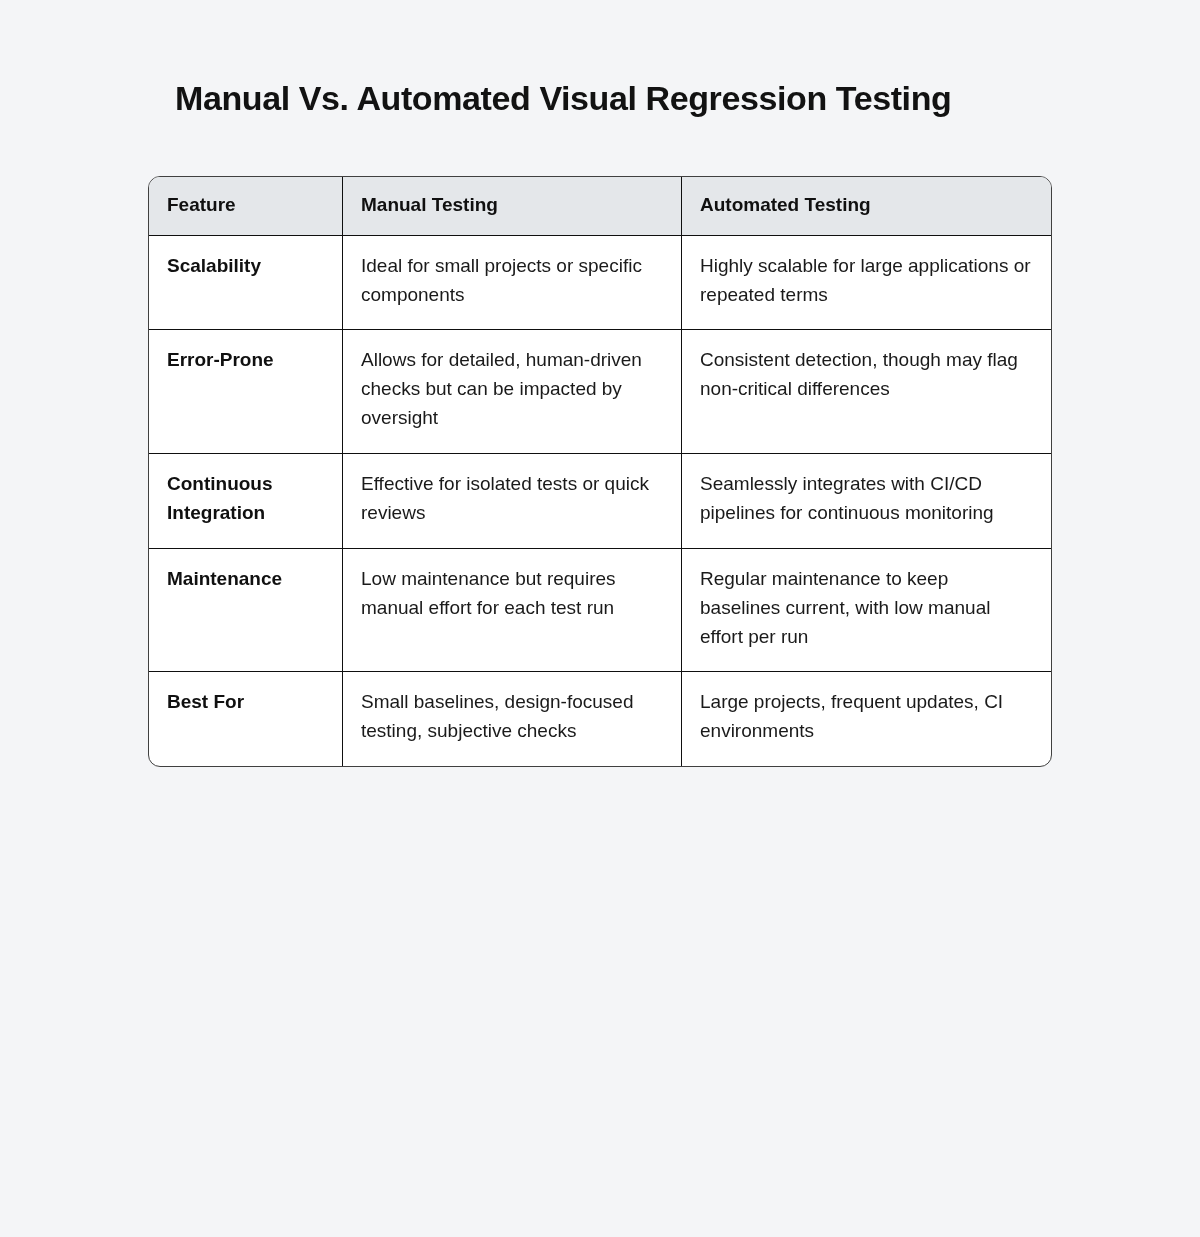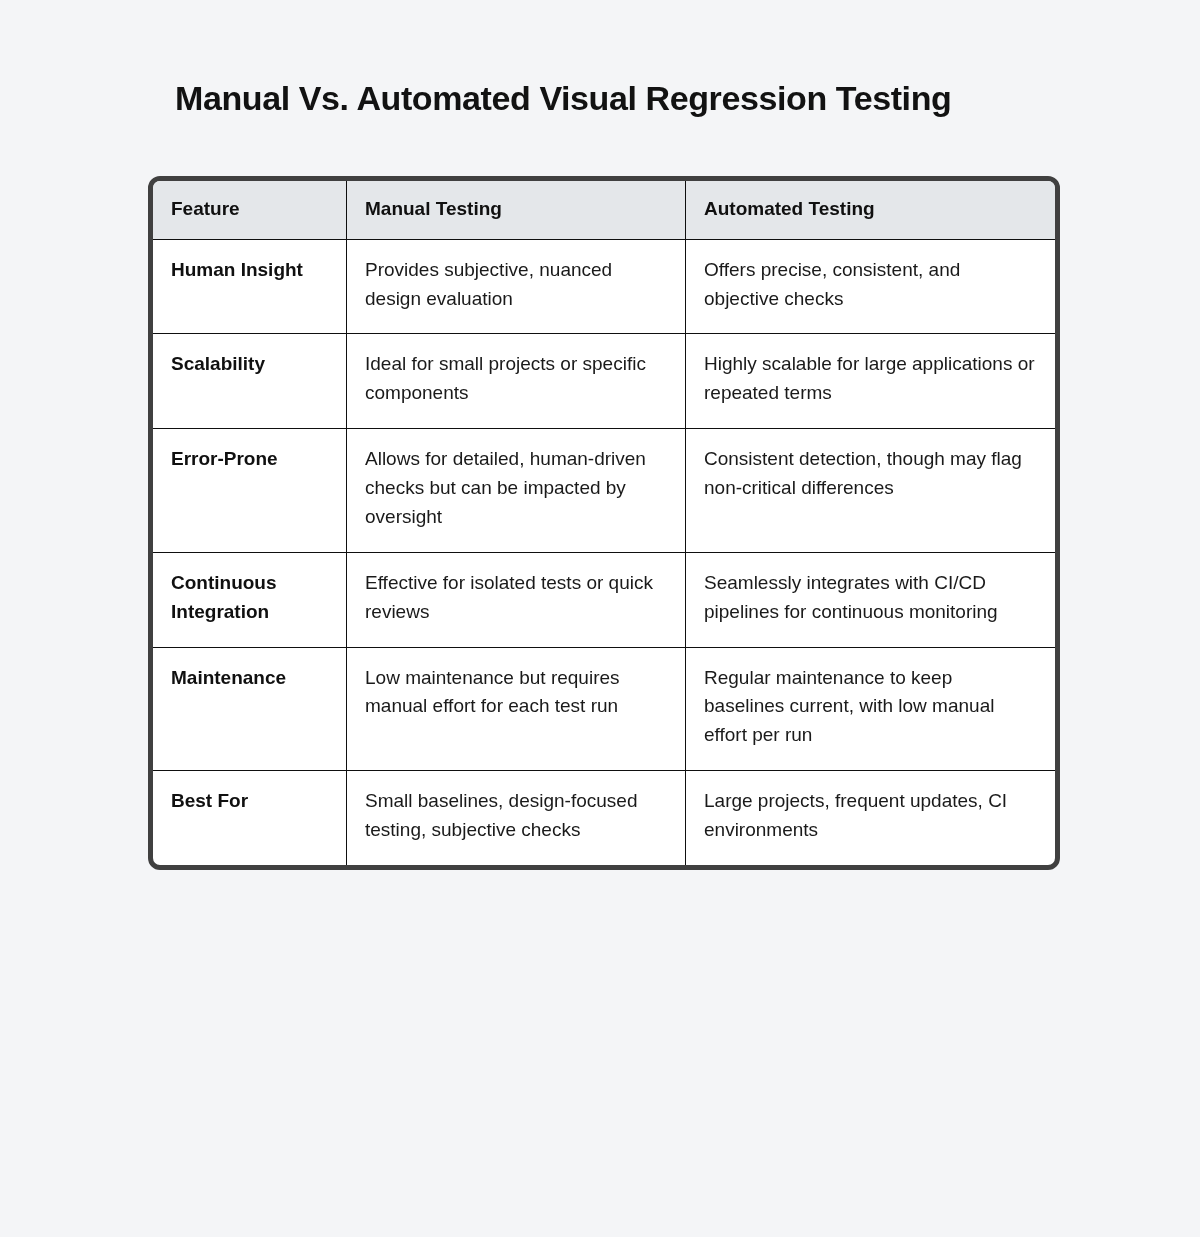--- a/index.html
+++ b/index.html
@@ -44,21 +44,21 @@
     left: 148px;
     top: 176px;
     width: 904px;
   }
 
   table.comparison {
     width: 904px;
     border-collapse: separate;
     border-spacing: 0;
     background: #ffffff;
-    border: 5px solid #404040;
+    border: 1px solid #404040;
     border-radius: 12px;
     overflow: hidden;
     table-layout: fixed;
   }
 
   table.comparison col.c-feature  { width: 194px; }
   table.comparison col.c-manual   { width: 339px; }
   table.comparison col.c-auto     { width: 369px; }
 
   thead th {
@@ -112,25 +112,20 @@
       </colgroup>
       <thead>
         <tr>
           <th>Feature</th>
           <th>Manual Testing</th>
           <th>Automated Testing</th>
         </tr>
       </thead>
       <tbody>
         <tr>
-          <td class="feature-cell">Human Insight</td>
-          <td>Provides subjective, nuanced design evaluation</td>
-          <td>Offers precise, consistent, and objective checks</td>
-        </tr>
-        <tr>
           <td class="feature-cell">Scalability</td>
           <td>Ideal for small projects or specific components</td>
           <td>Highly scalable for large applications or repeated terms</td>
         </tr>
         <tr>
           <td class="feature-cell">Error-Prone</td>
           <td>Allows for detailed, human-driven checks but can be impacted by oversight</td>
           <td>Consistent detection, though may flag non-critical differences</td>
         </tr>
         <tr>

